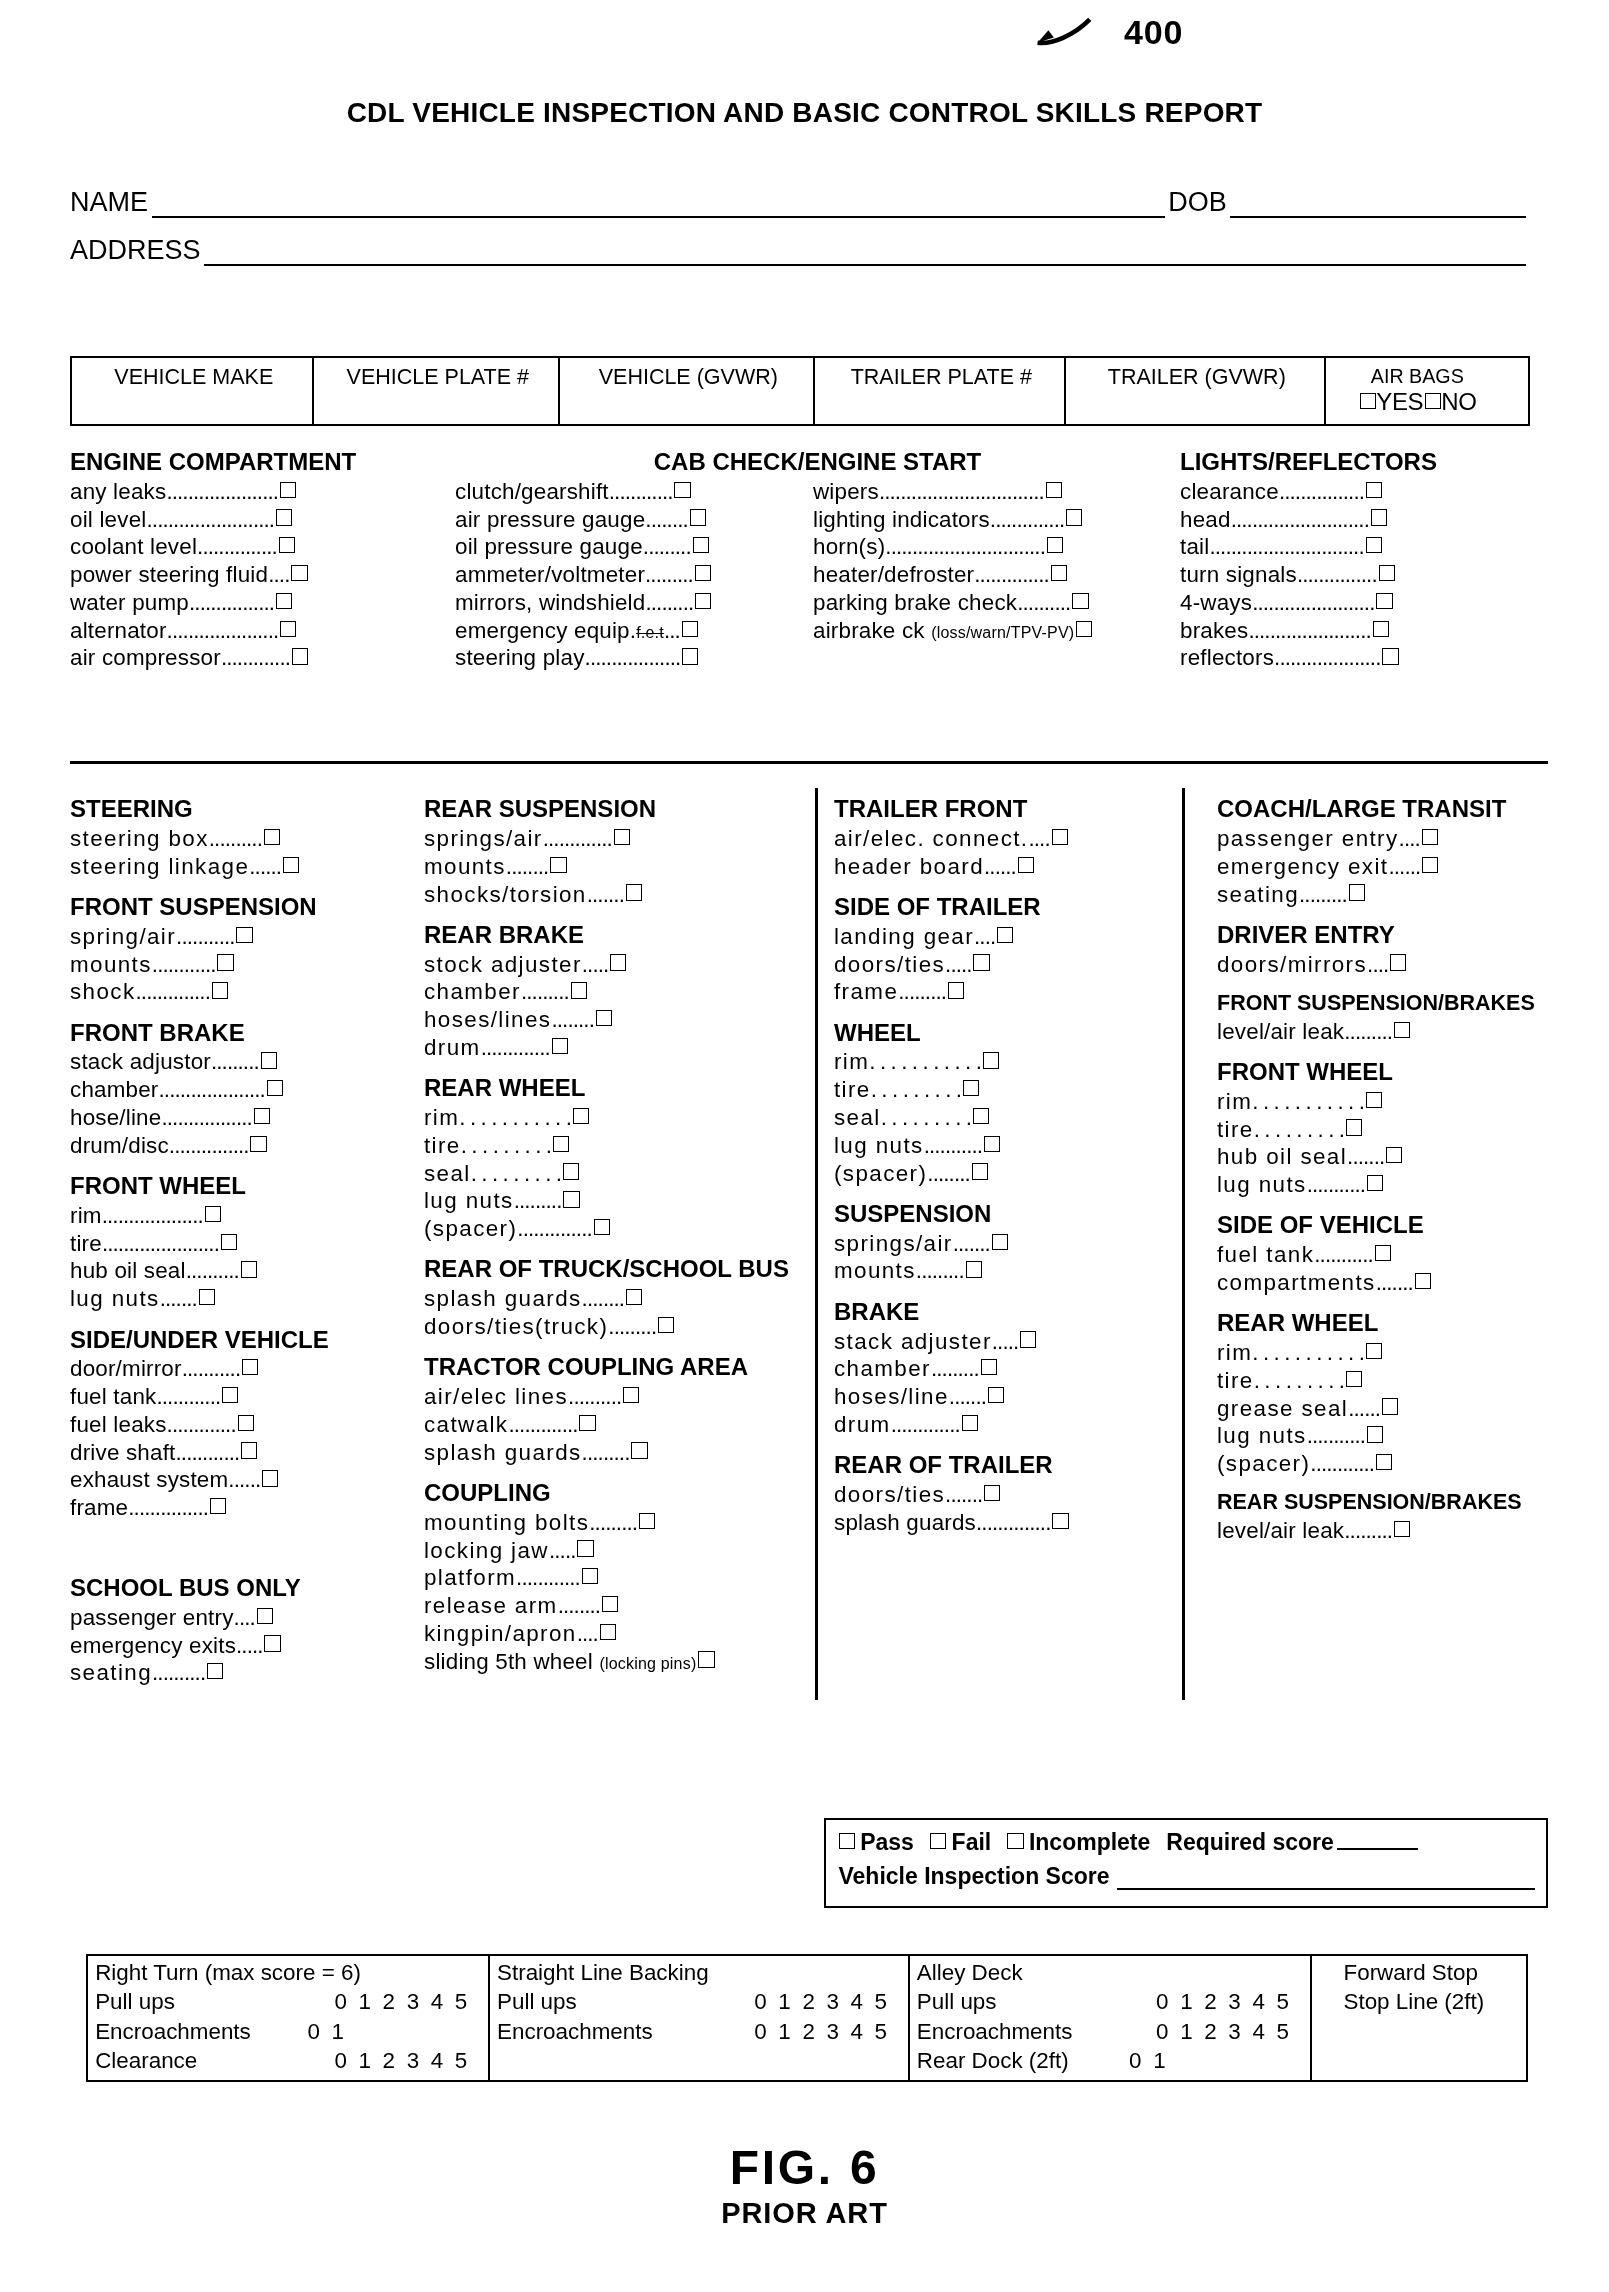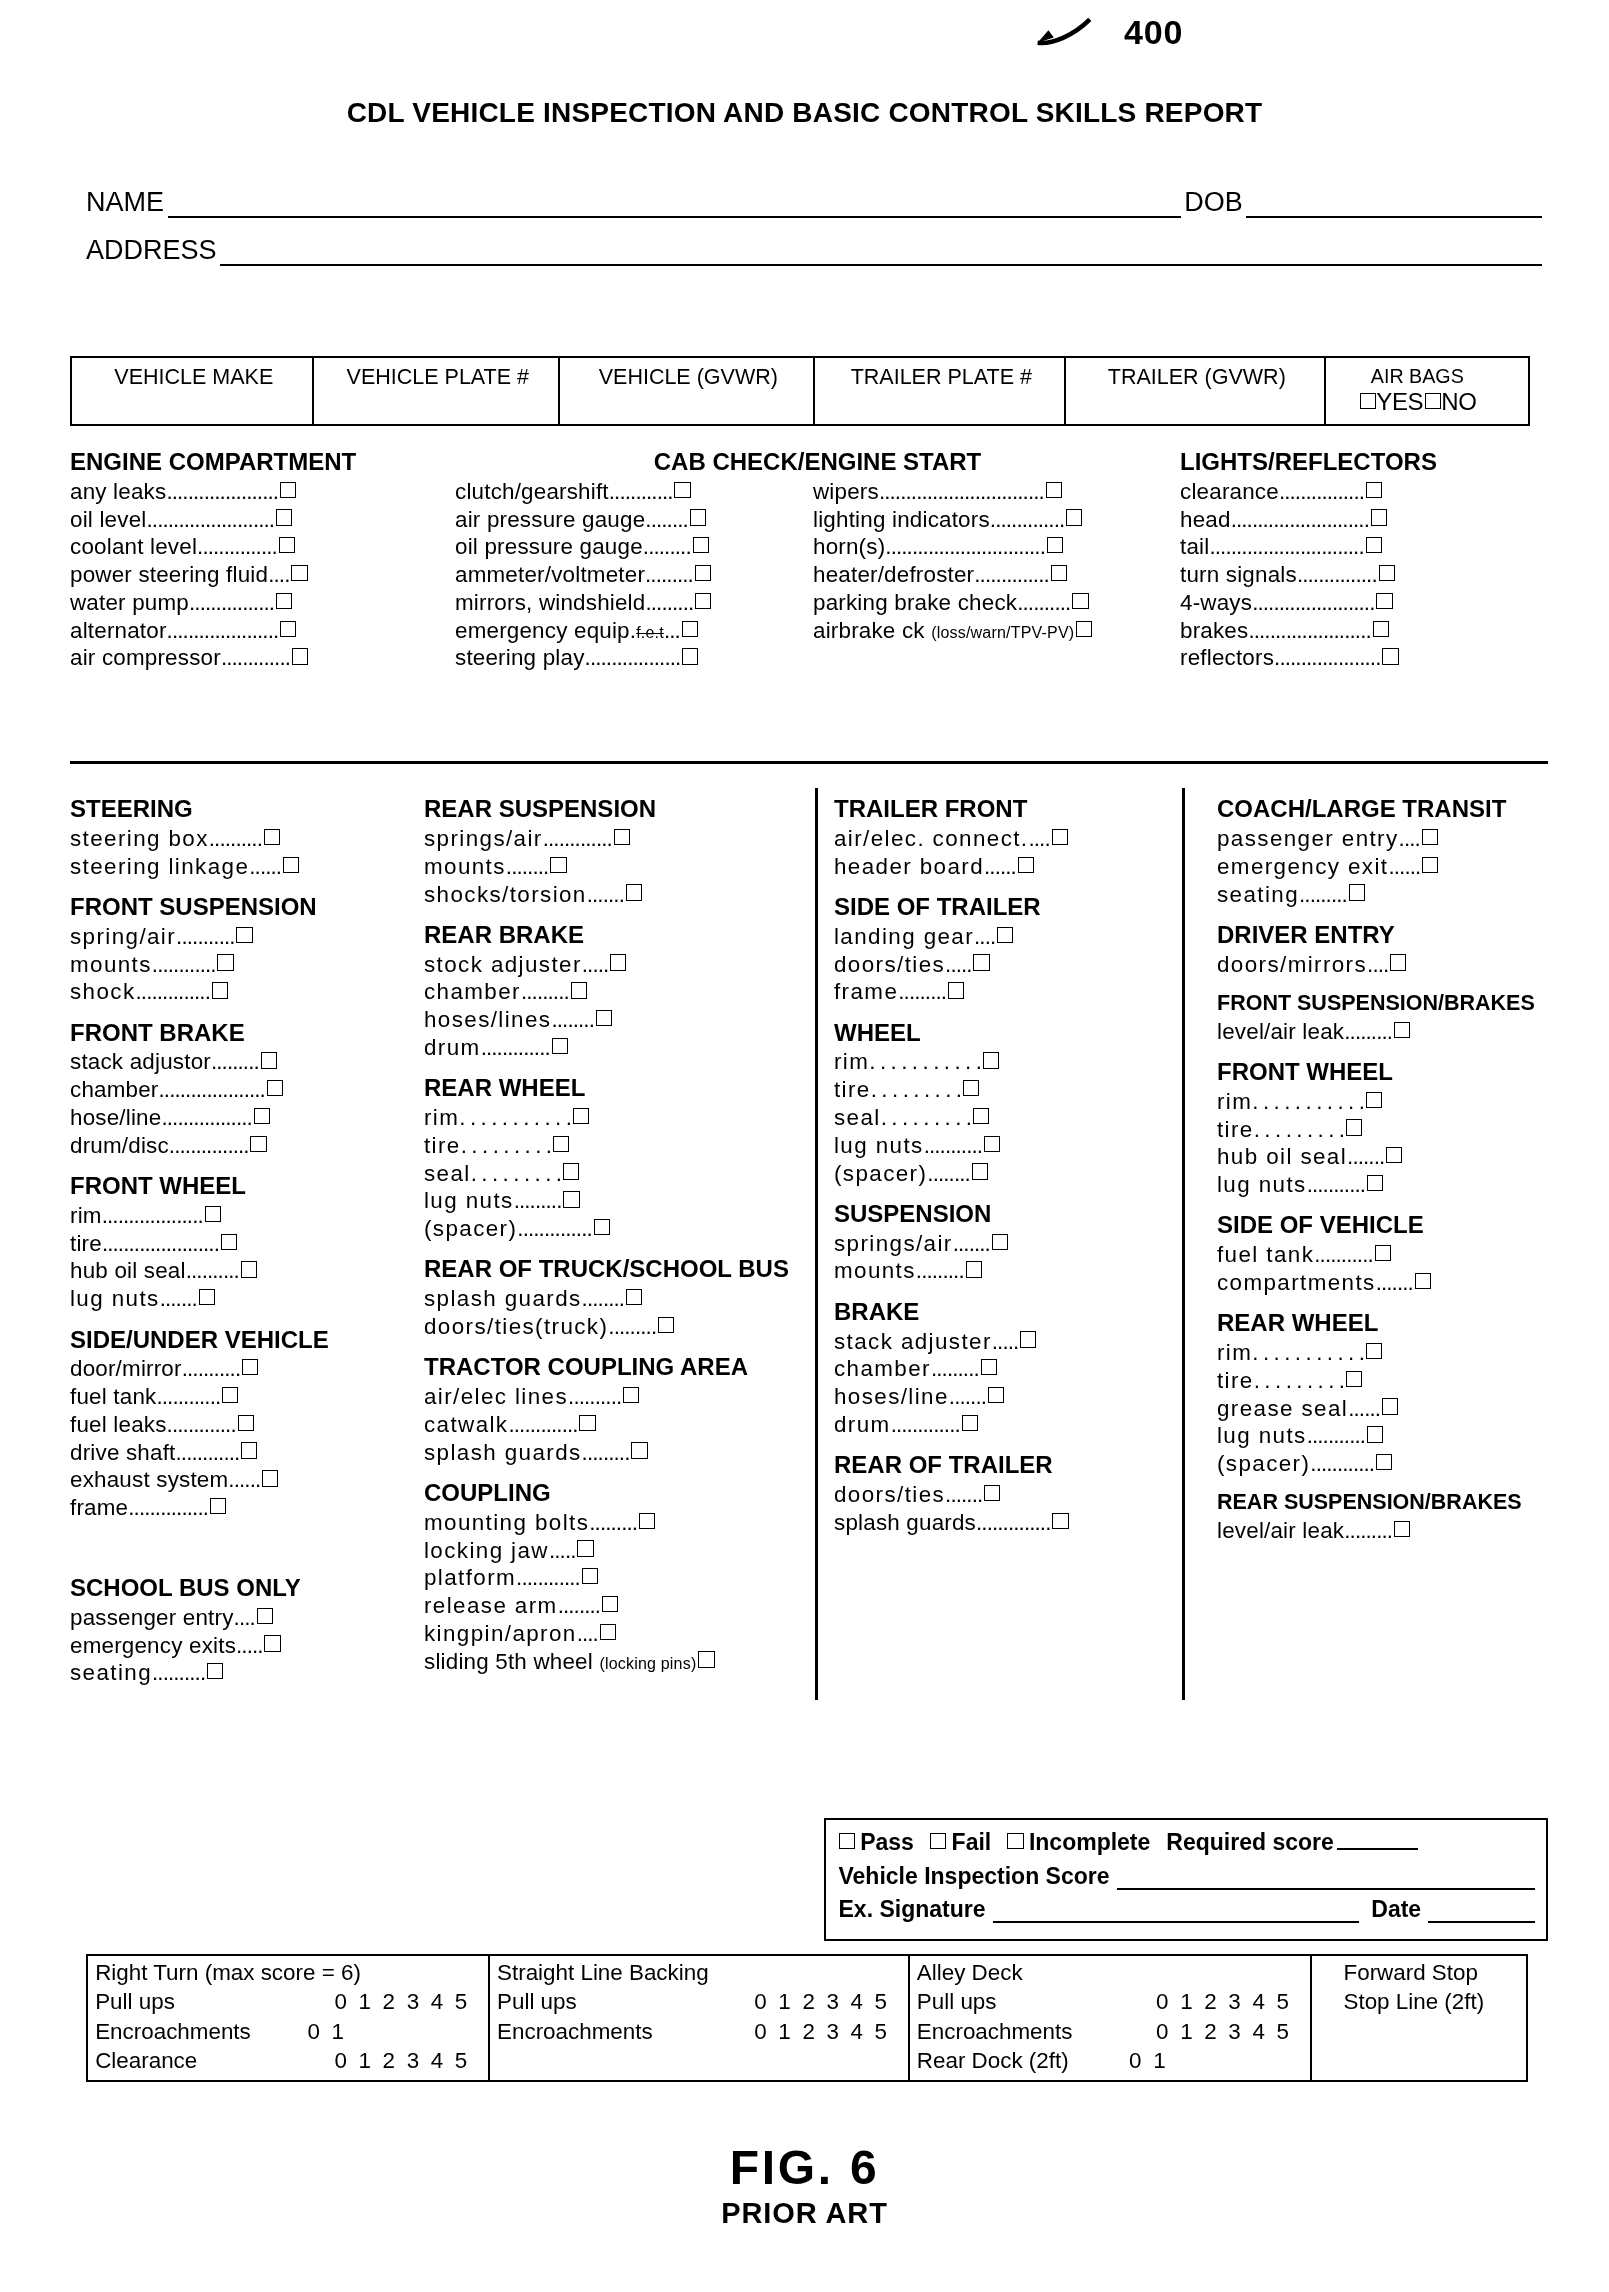--- a/index.html
+++ b/index.html
@@ -52,21 +52,20 @@
     font-weight: bold;
     letter-spacing: 0.2px;
   }
 
   
   .ident {
     position: absolute;
     top: 170px;
     left: 70px;
     width: 1460px;
-    margin-left: 16px;
   }
   .ident-row {
     display: flex;
     align-items: flex-end;
     font-size: 27px;
     height: 48px;
   }
   .ident-label {
     white-space: nowrap;
   }
@@ -561,26 +560,20 @@
     <div class="row1">
       <span class="opt"><span class="chk"></span><span>Pass</span></span>
       <span class="opt"><span class="chk"></span><span>Fail</span></span>
       <span class="opt"><span class="chk"></span><span>Incomplete</span></span>
       <span class="opt"><span>Required score</span><span class="uline-inline"></span></span>
     </div>
     <div class="row">
       <span>Vehicle Inspection Score</span>
       <span class="uline"></span>
     </div>
-    <div class="row">
-      <span>Ex. Signature</span>
-      <span class="uline"></span>
-      <span style="margin-left:12.5px;">Date</span>
-      <span class="uline xs"></span>
-    </div>
   </div>
 
   <div class="bcs-wrap">
     <div class="bcs-table">
       <div class="bcs-col k1">
         <div class="bcs-head">Right Turn (max score = 6)</div>
         <div class="bcs-line">
             <span class="lbl">Pull ups</span>
             <span class="scale">0 1 2 3 4 5</span>
           </div>

